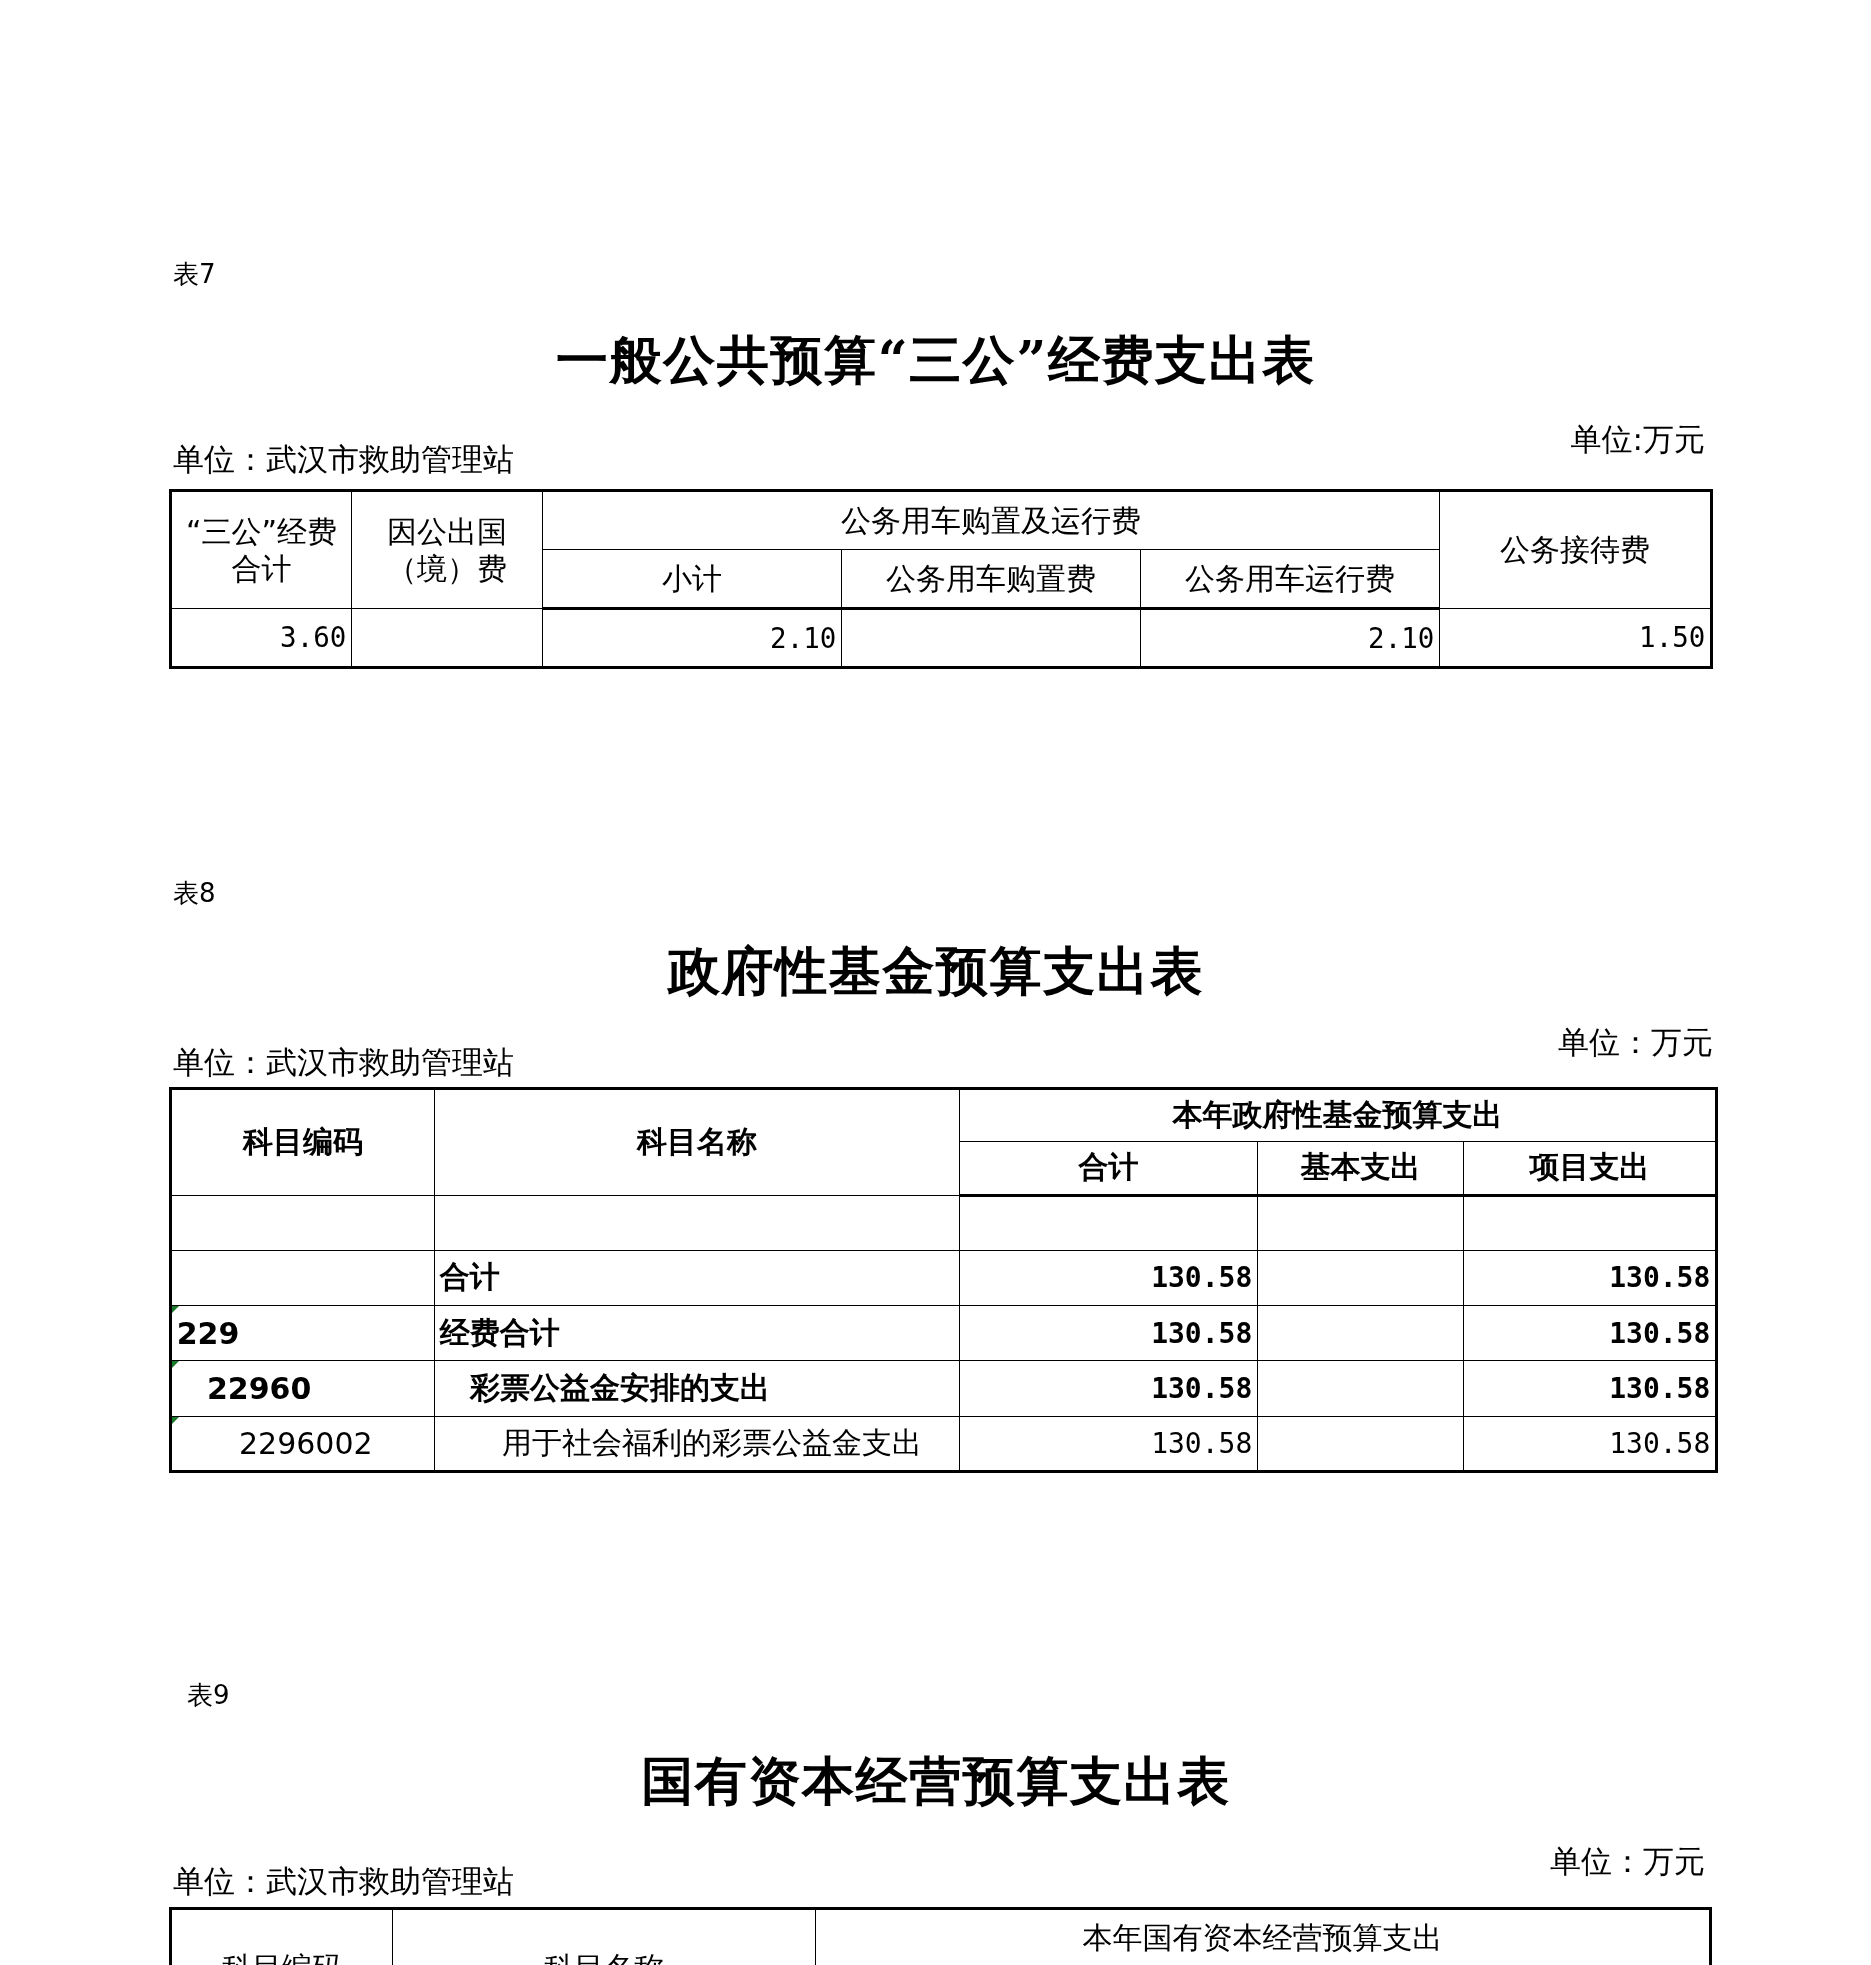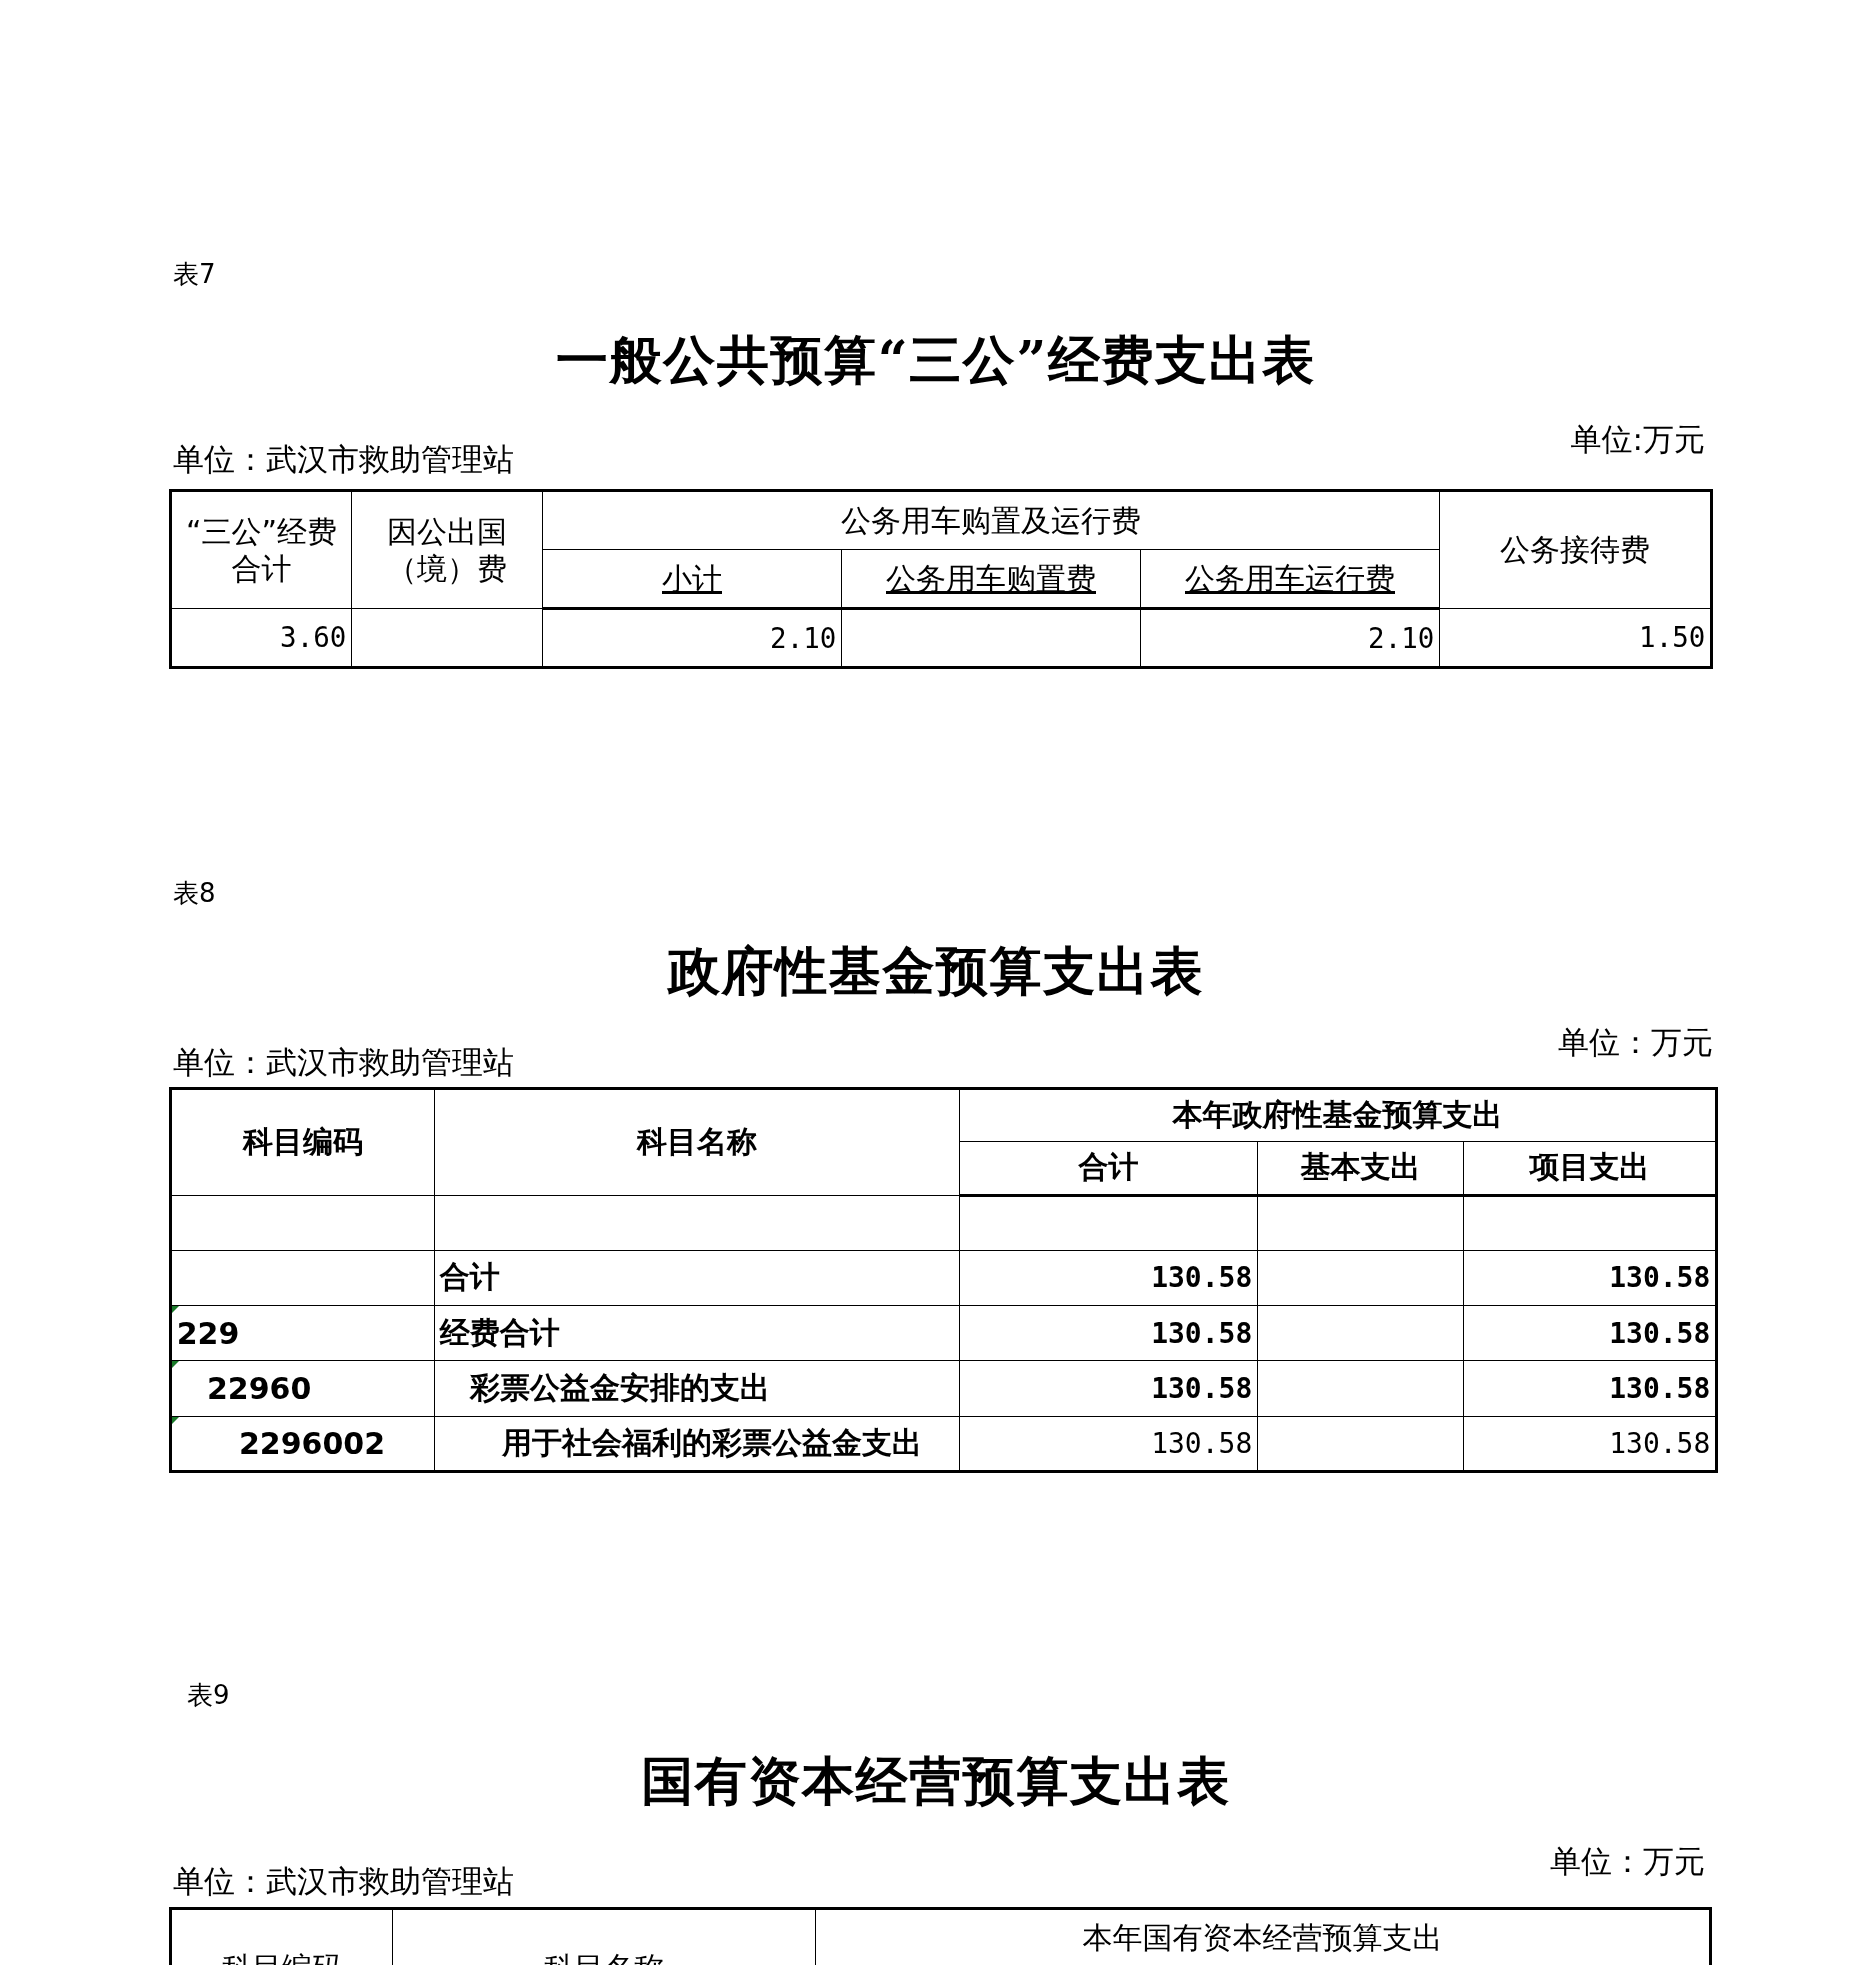--- a/index.html
+++ b/index.html
@@ -19,21 +19,21 @@
   table { border-collapse: collapse; position: absolute; table-layout: fixed; margin-top: 19px; }
   td { border: 1.6px solid #000; padding: 0 4.7px; font-size: 30px; vertical-align: middle; }
   .t7 td { text-align: center; line-height: 1.25; }
   .t7 .hd-thick-bottom td { border-bottom-width: 3.9px; }
   .t7 .num { text-align: right; font-family: "DejaVu Sans Mono", "Liberation Mono", monospace; font-size: 27.5px; }
   .outer { border: 3.9px solid #000; }
   .t8 td.h { text-align: center; font-weight: bold; }
   .t8 td.code { text-align: left; font-weight: bold; }
   .t8 td.name { text-align: left; font-weight: bold; }
   .t8 td.num { text-align: right; font-weight: bold; font-family: "DejaVu Sans Mono", "Liberation Mono", monospace; font-size: 28px; }
-  .t8 tr.leaf td { font-weight: bold; }
+  .t8 tr.leaf td { font-weight: normal; }
   .t8 tr.leaf td.num { font-weight: normal; }
   .indent1 { padding-left: 35px !important; }
   .indent2 { padding-left: 67px !important; }
   .code-ind1 { padding-left: 35px !important; }
   .code-ind2 { padding-left: 67px !important; }
   .t9 td { text-align: center; }
   .greenmark { position: relative; }
   .greenmark::before {
     content: ""; position: absolute; left: 0; top: 0;
     border-top: 7px solid #1a7a2a; border-right: 7px solid transparent;
@@ -56,21 +56,21 @@
       <col style="width:299px">
       <col style="width:272px">
   </colgroup>
   <tbody>
       <tr style="height:59px;">
     <td rowspan="2">“三公”经费合计</td>
     <td rowspan="2">因公出国（境）费</td>
     <td colspan="3">公务用车购置及运行费</td>
     <td rowspan="2">公务接待费</td>
   </tr>
-  <tr class="hd-thick-bottom" style="height:59px;text-decoration:underline;">
+  <tr class="hd-thick-bottom" style="height:59px;">
     <td>小计</td>
     <td>公务用车购置费</td>
     <td>公务用车运行费</td>
   </tr>
   <tr style="height:59px;">
     <td class="num">3.60</td>
     <td class="num"></td>
     <td class="num">2.10</td>
     <td class="num"></td>
     <td class="num">2.10</td>

